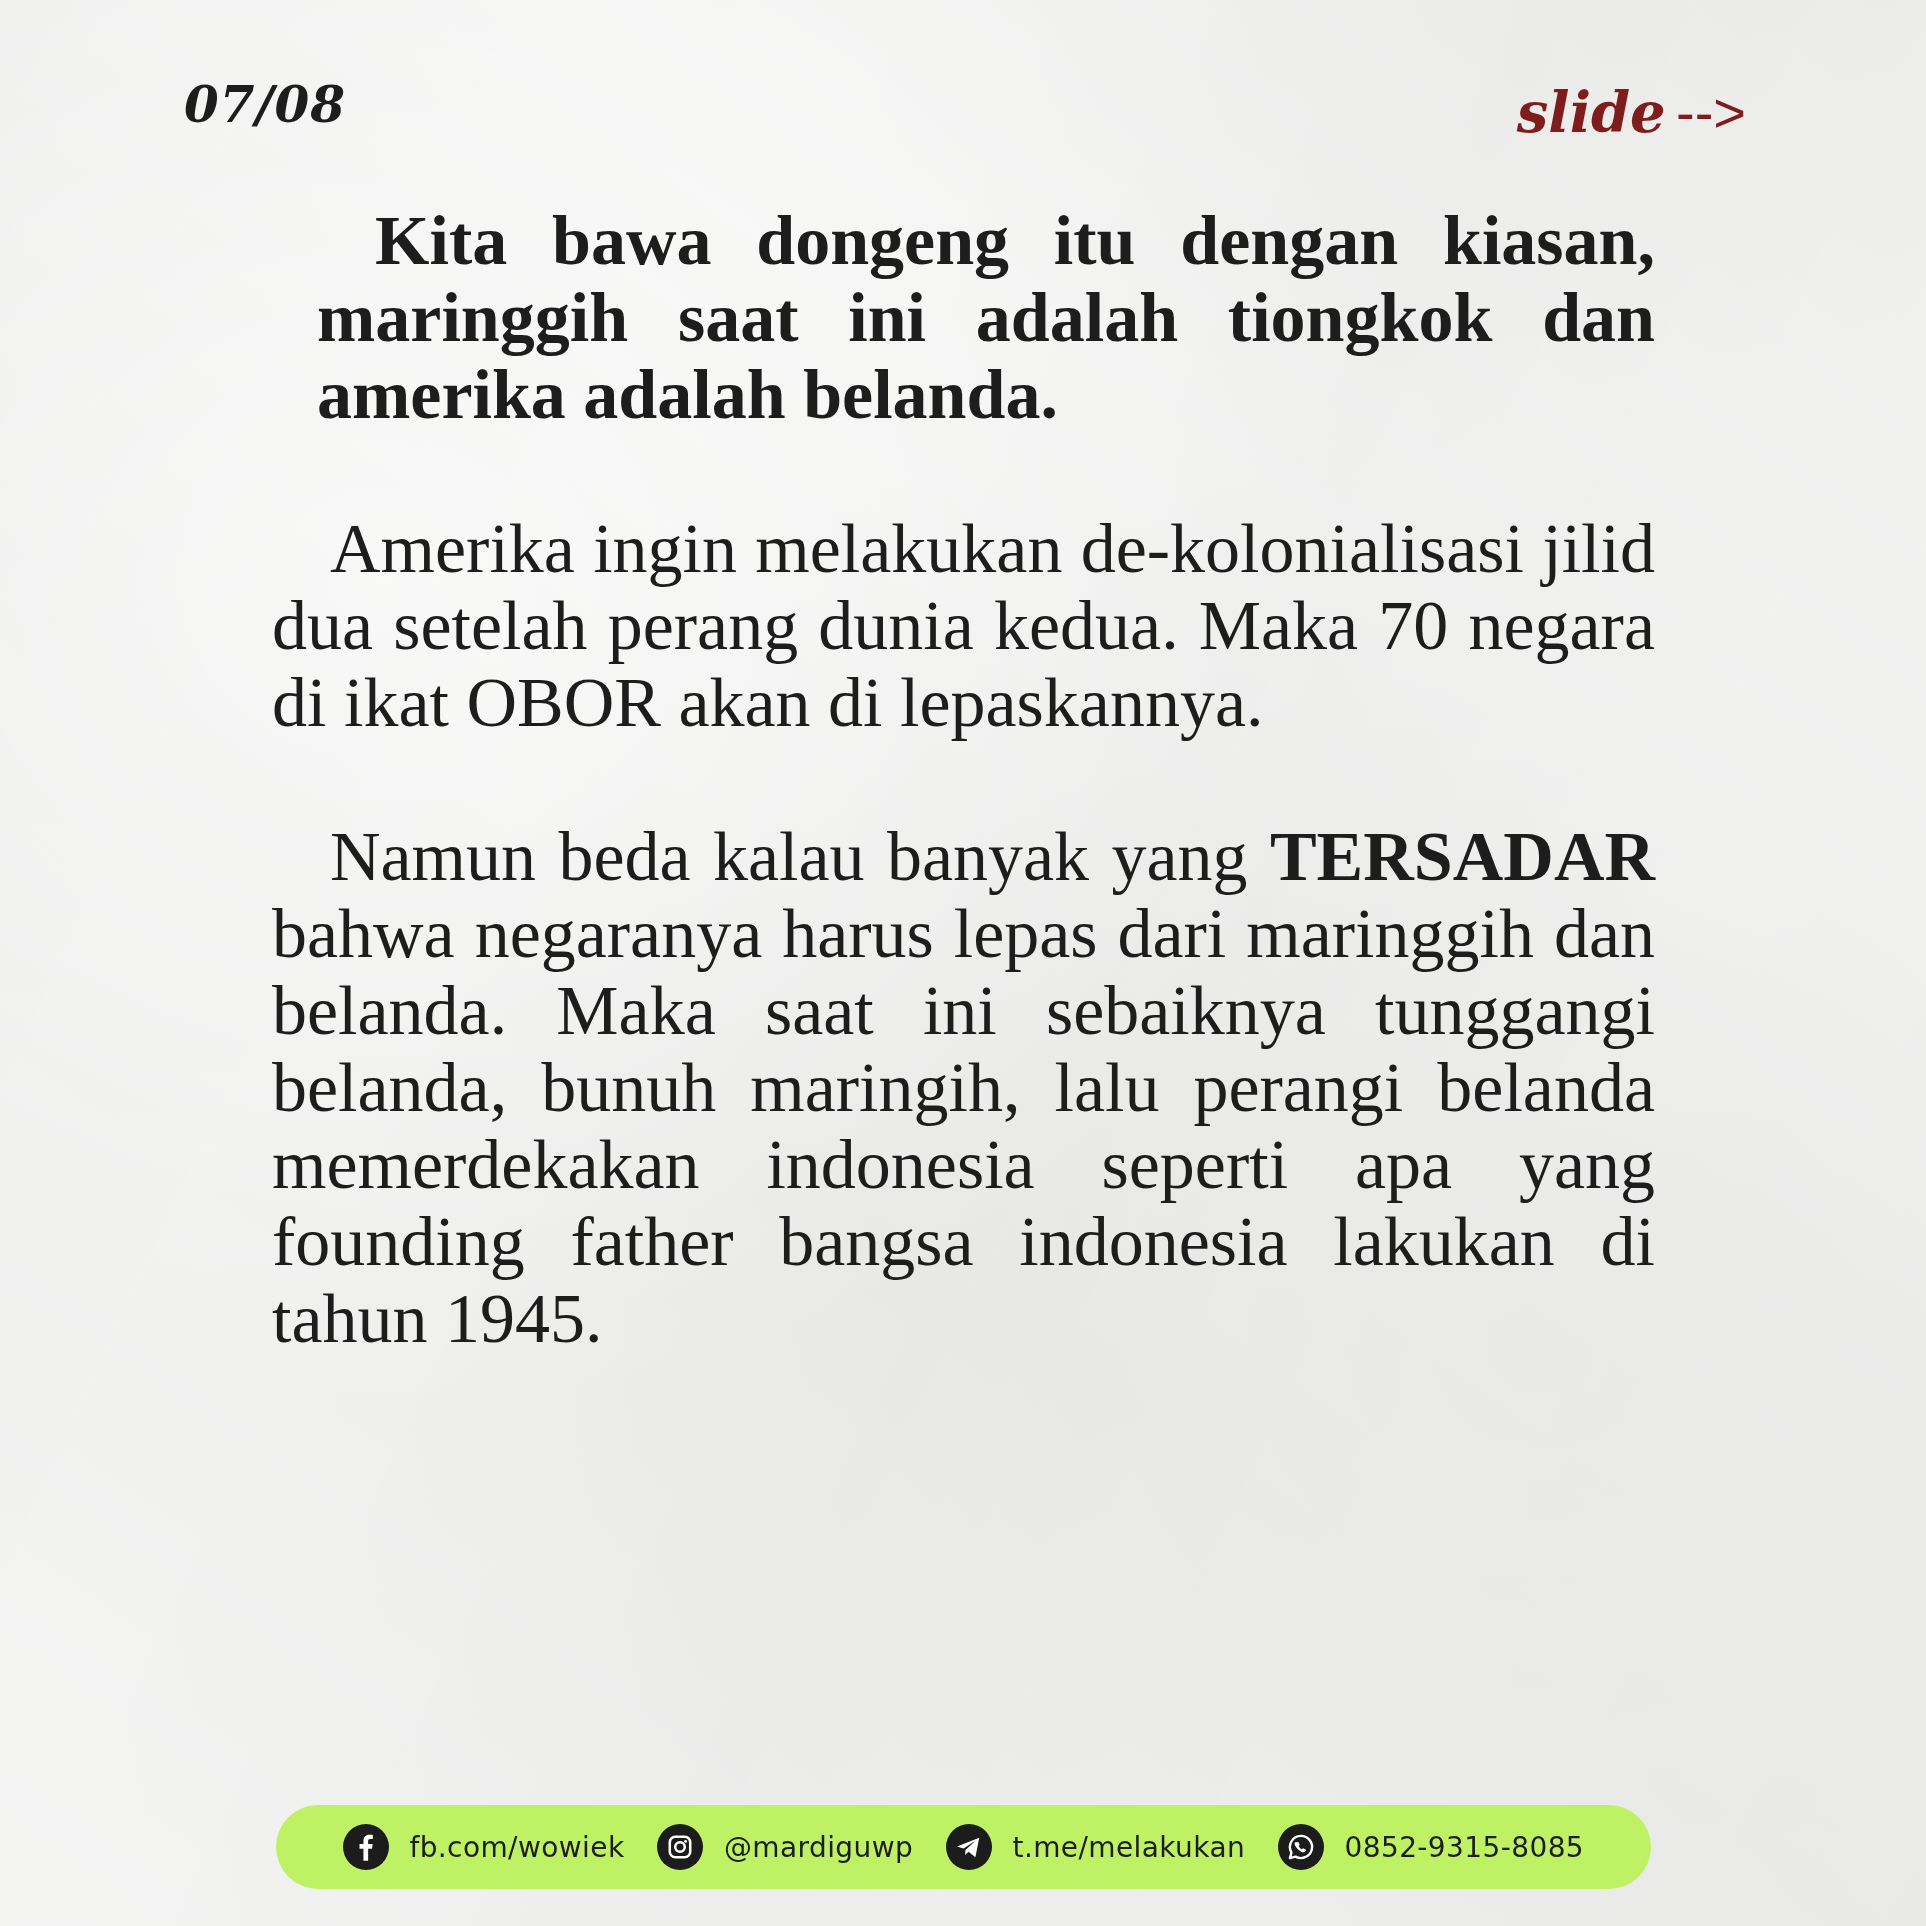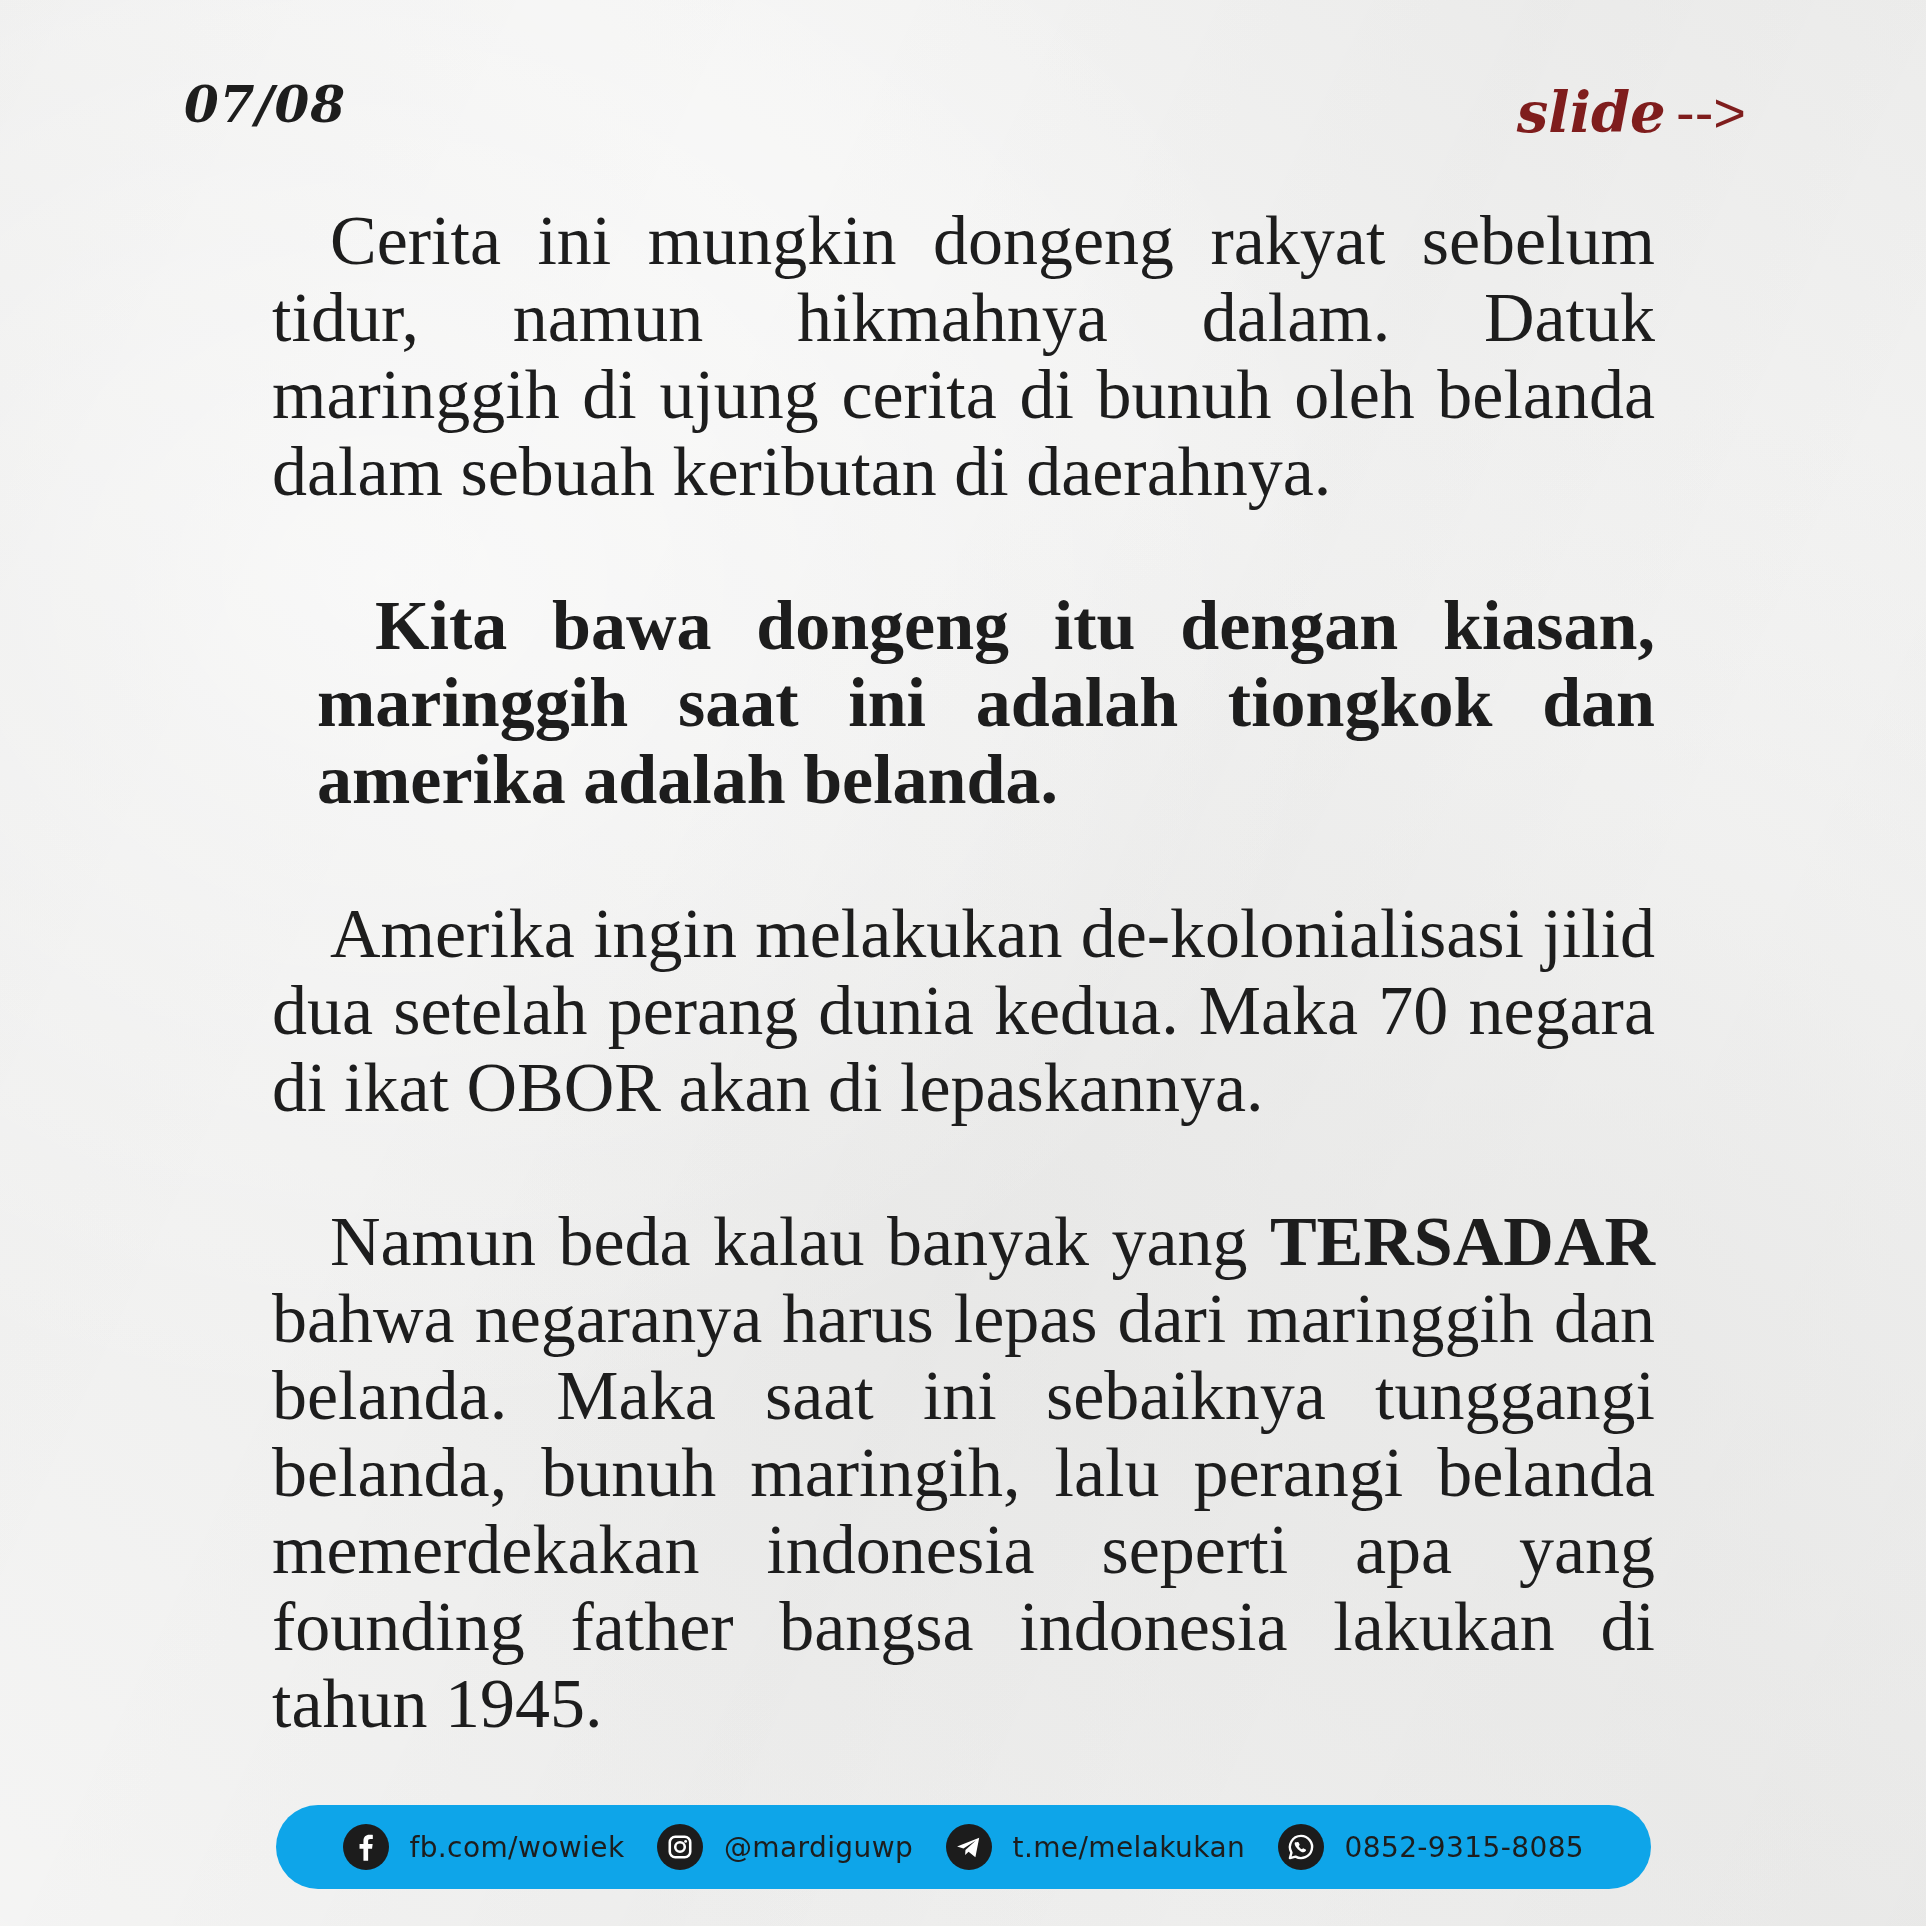--- a/index.html
+++ b/index.html
@@ -70,21 +70,21 @@
     .para .strong {
       font-weight: bold;
     }
     .footer {
       position: absolute;
       left: 276px;
       top: 1805px;
       width: 1375px;
       height: 84px;
       border-radius: 42px;
-      background: #0ea5e9;
+      background: #bef264;
       display: flex;
       align-items: center;
       justify-content: space-evenly;
       padding: 16px 34px;
       box-sizing: border-box;
     }
     .contact {
       display: flex;
       align-items: center;
       gap: 20.5px;
@@ -112,21 +112,20 @@
 </head>
 <body>
 
 <div class="page-number">07/08</div>
 
 <div class="slide-hint">
   <span class="slide-word">slide</span><span class="arrow">--&gt;</span>
 </div>
 
 <div class="content">
-  <p class="para">Cerita ini mungkin dongeng rakyat sebelum tidur, namun hikmahnya dalam. Datuk maringgih di ujung cerita di bunuh oleh belanda dalam sebuah keributan di daerahnya.</p>
   <p class="para bold">Kita bawa dongeng itu dengan kiasan, mar­inggih saat ini adalah tiongkok dan amerika adalah belanda.</p>
   <p class="para">Amerika ingin melakukan de-kolonialisasi jilid dua setelah perang dunia kedua. Maka 70 negara di ikat OBOR akan di lepaskannya.</p>
   <p class="para"><span>Namun beda kalau banyak yang </span><span class="strong">TERSADAR</span><span> bahwa negaranya harus lepas dari maringgih dan belanda. Maka saat ini sebaiknya tunggangi belan­da, bunuh maringih, lalu perangi belanda me­merdekakan indonesia seperti apa yang founding father bangsa indonesia lakukan di tahun 1945.</span></p>
 </div>
 
 <div class="footer">
   <div class="contact">
     <span class="contact-icon">
       <svg width="46" height="46" viewBox="0 0 54 54">
         <path d="M29.5 43 V29 h4.6 l0.7-5.4 h-5.3 v-3.4 c0-1.6 0.45-2.6 2.7-2.6 h2.8 v-4.8 c-0.5-0.07-2.2-0.2-4.1-0.2 c-4.1 0-6.9 2.5-6.9 7.1 v3.9 h-4.6 V29 h4.6 v14 z" fill="#ffffff"></path>

